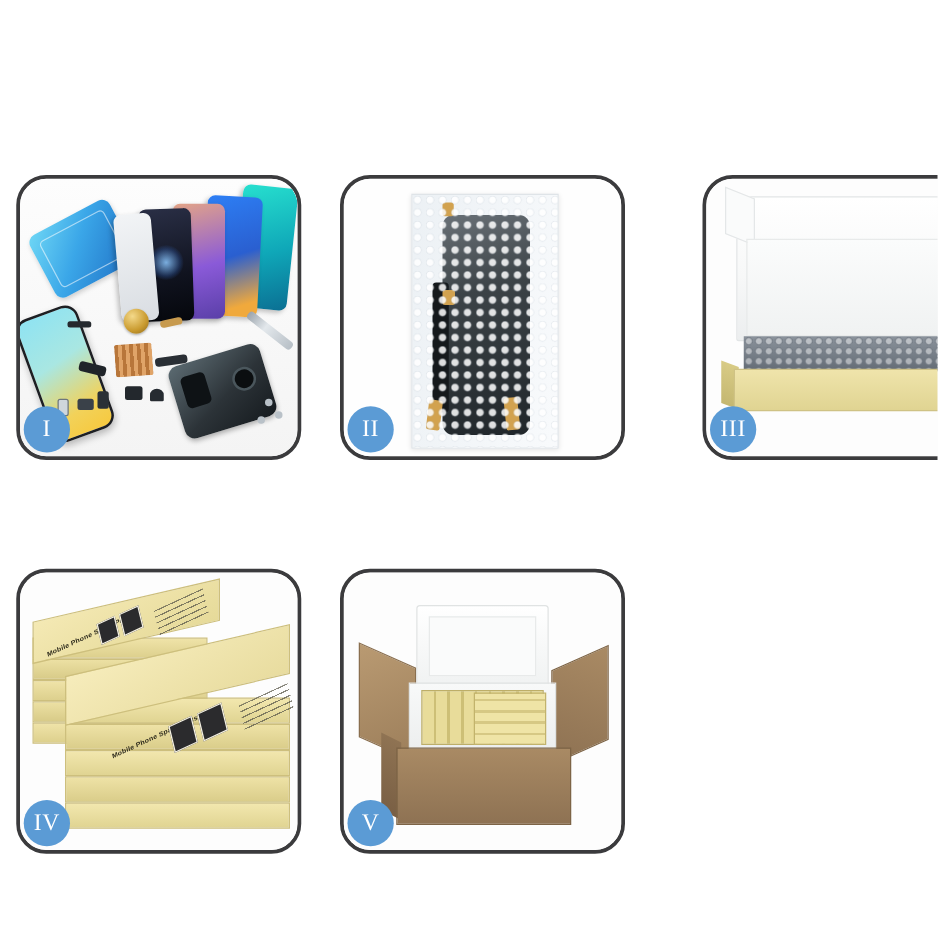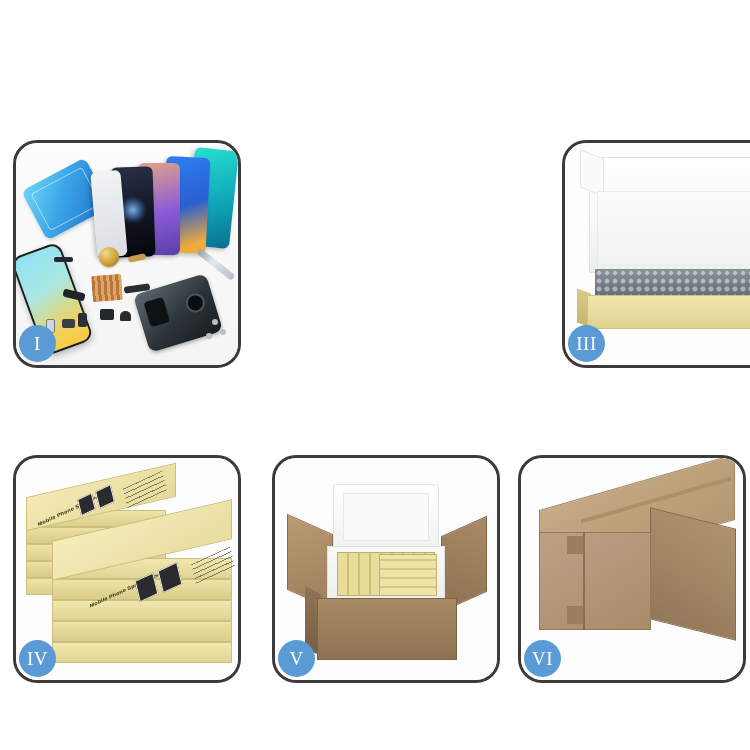--- a/index.html
+++ b/index.html
@@ -341,20 +341,34 @@
         <div class="bit b8"></div>
         <div class="bit b9"></div>
         <div class="tool"></div>
         <div class="screw s1"></div>
         <div class="screw s2"></div>
         <div class="screw s3"></div>
       </div>
       <div class="badge">I</div>
     </div>
 
+    <div class="card c1">
+      <div class="card-inner p2">
+        <div class="bag">
+          <div class="part"></div>
+          <div class="flex"></div>
+          <div class="tape t1"></div>
+          <div class="tape t2"></div>
+          <div class="tape t3"></div>
+          <div class="tape t4"></div>
+          <div class="bubbles"></div>
+        </div>
+      </div>
+      <div class="badge">II</div>
+    </div>
 
     <div class="card c2">
       <div class="card-inner p3">
         <div class="lid"></div>
         <div class="foam-face"></div>
         <div class="wrap"></div>
         <div class="box-left"></div>
         <div class="box-right"></div>
         <div class="box-front"></div>
       </div>
@@ -398,27 +412,15 @@
         <div class="foam-lid"></div>
         <div class="foam-body"></div>
         <div class="ybox"></div>
         <div class="ybox2"></div>
         <div class="carton-left"></div>
         <div class="carton-front"></div>
       </div>
       <div class="badge">V</div>
     </div>
 
-    <div class="card c5">
-      <div class="card-inner p6">
-        <div class="top"></div>
-        <div class="side"></div>
-        <div class="front"></div>
-        <div class="seam"></div>
-        <div class="fold"></div>
-        <div class="tab tab1"></div>
-        <div class="tab tab2"></div>
-      </div>
-      <div class="badge">VI</div>
-    </div>
 
   </div>
 </div>
 
 </body></html>

